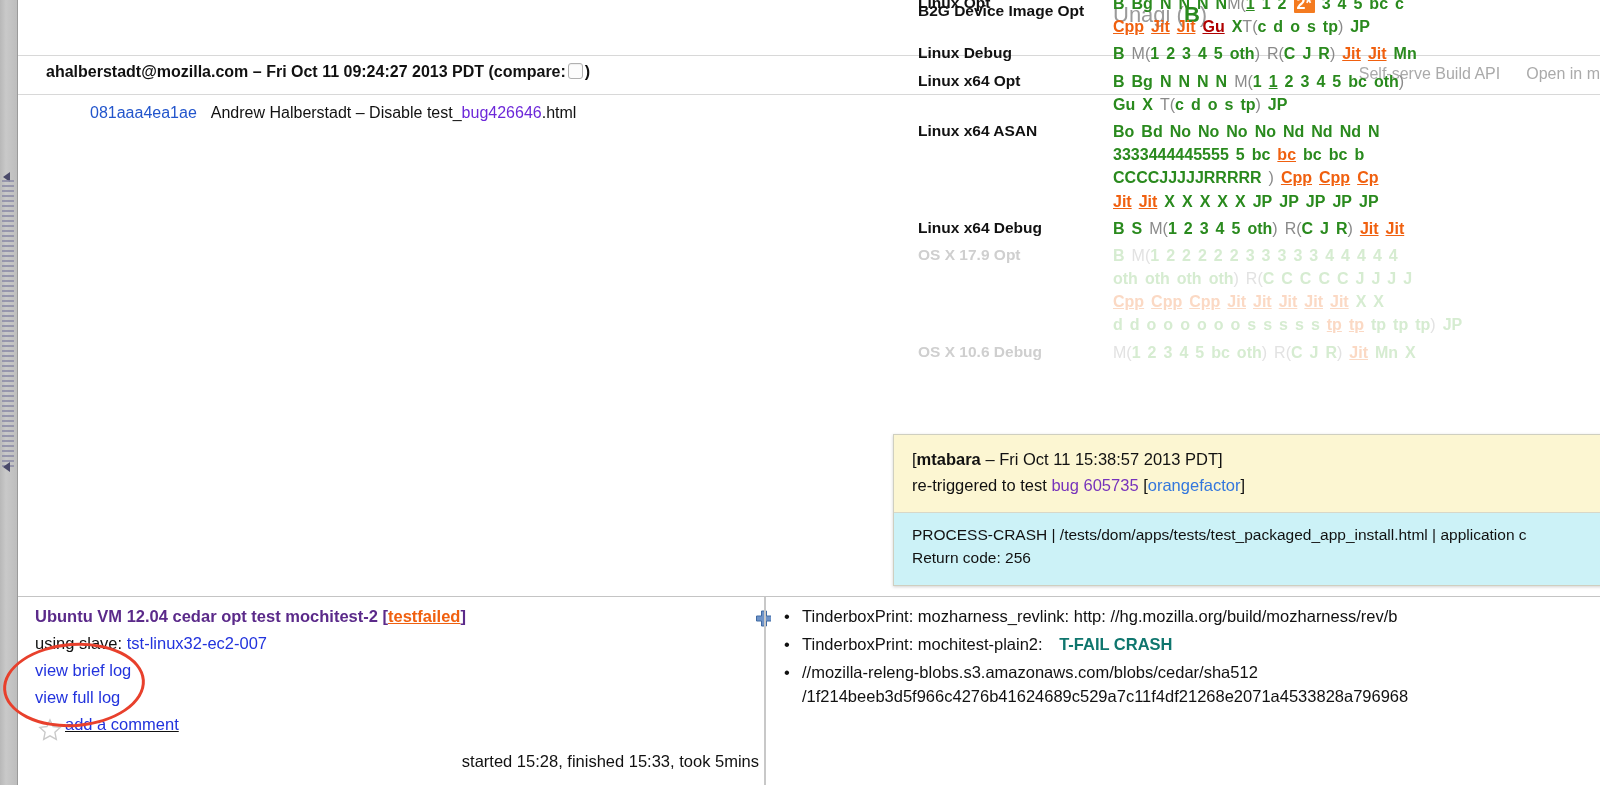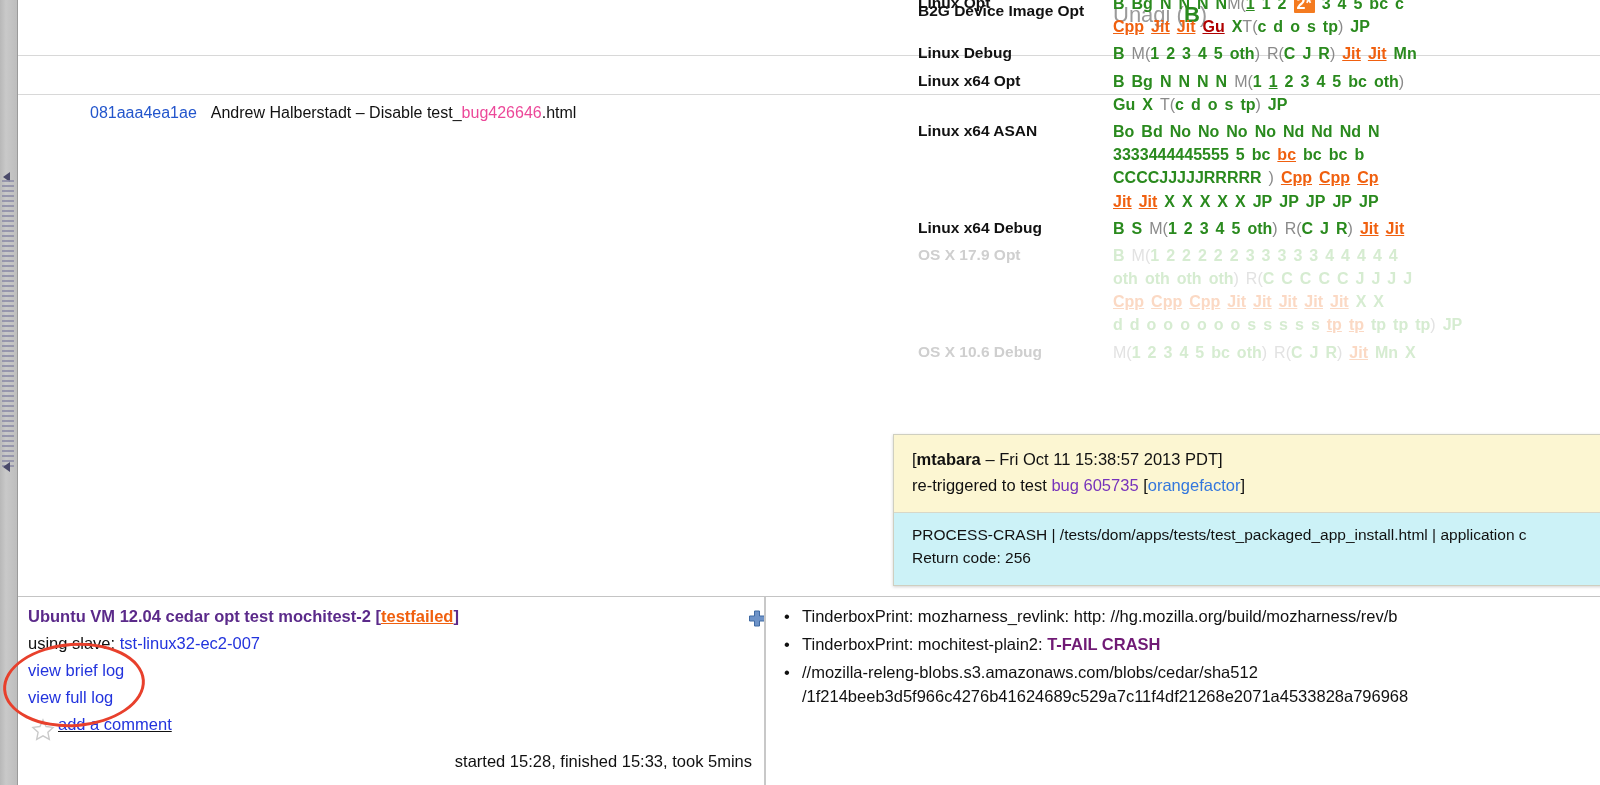--- a/index.html
+++ b/index.html
@@ -94,21 +94,21 @@
   .tt-note{background:#fcf6d2;padding:12px 18px 14px 18px;}
   .tt-line{font-size:16.5px;line-height:1.55;color:#111;white-space:nowrap;}
   .tt-line b{font-weight:bold;}
   .tt-bug{color:#7733bb;}
   .tt-of{color:#3377dd;}
   .tt-crash{background:#ccf2f7;padding:11px 18px 16px 18px;border-top:1px solid #d8d8c8;}
   .tt-crash div{font-size:15.5px;line-height:1.45;color:#111;white-space:nowrap;}
 
   
   .bottom{position:absolute;left:18px;top:596px;right:0;height:189px;background:#fff;border-top:1px solid #c4c4c4;}
-  .bl{position:absolute;left:0;top:0;width:746px;height:189px;overflow:hidden;}
+  .bl{position:absolute;left:7px;top:0;width:746px;height:189px;overflow:hidden;}
   .bsplit{position:absolute;left:746px;top:0;width:2px;height:189px;background:#c8c8c8;}
   .br{position:absolute;left:748px;top:0;right:0;height:189px;overflow:hidden;}
 
   .build-title{
     position:absolute;left:10px;top:10px;font-size:16.5px;font-weight:bold;color:#5b2a8a;white-space:nowrap;
   }
   .build-title .tf{color:#f0600f;text-decoration:underline;font-weight:bold;}
   .plus-icon{position:absolute;left:728px;top:12px;}
   .bl-line{position:absolute;left:10px;font-size:16.5px;color:#111;white-space:nowrap;}
   .bl-line a{color:#2233dd;text-decoration:none;}
@@ -123,21 +123,21 @@
   .red-circle{
     position:absolute;left:3px;top:643px;width:136px;height:78px;
     border:3px solid #e8402c;border-radius:50%;
     transform:rotate(-4deg);z-index:60;pointer-events:none;
   }
 
   
   .loglist{position:absolute;left:14px;top:8px;right:0;}
   .logitem{position:relative;padding-left:22px;margin-bottom:4px;font-size:16.5px;line-height:1.45;color:#111;white-space:nowrap;}
   .logitem .bullet{position:absolute;left:4px;top:0px;}
-  .logitem .fail{color:#701a75;font-weight:bold;}
+  .logitem .fail{color:#0f766e;font-weight:bold;margin-left:12px;}
   .logsub{padding-left:22px;font-size:16.5px;line-height:1.45;color:#111;white-space:nowrap;}
 </style>
 </head>
 <body>
 
 <div id="root">
 
   <div class="splitter">
     <div class="splitter-arrow sp-arrow-top"></div>
     <div class="splitter-grip"></div>
@@ -146,25 +146,33 @@
 
   <div class="page">
 
     <div class="hdr-row">
       <div class="hdr-name">B2G Device Image Opt</div>
       <div class="hdr-val"><span>Unagi (</span><span class="g" style="color:#2a8a1e;font-weight:bold">B</span><span>)</span></div>
     </div>
 
     <div class="hr" style="top:55px"></div>
 
+    <div class="push-header">
+      <div class="push-author"><span>ahalberstadt@mozilla.com</span><span> – </span><span>Fri Oct 11 09:24:27 2013 PDT</span>
+        <span class="lbl-compare">(compare:</span><span class="compare-box"></span><span>)</span>
+      </div>
+      <div class="push-tools">
+        <span>Self-serve Build API</span><span>Open in m</span>
+      </div>
+    </div>
 
     <div class="hr" style="top:94px"></div>
 
     <div class="changeset">
-      <span class="cs-rev" style="margin-left:72px">081aaa4ea1ae</span><span class="cs-desc"><span>Andrew Halberstadt</span><span> – </span><span>Disable test_</span><span style="color:#ec4899">bug426646</span><span>.html</span></span>
+      <span class="cs-rev" style="margin-left:72px">081aaa4ea1ae</span><span class="cs-desc"><span>Andrew Halberstadt</span><span> – </span><span>Disable test_</span><span style="color:#6d28d9">bug426646</span><span>.html</span></span>
     </div>
 
     <div class="builds" id="builds-container">
         <div class="brow">
           <div class="bname">Linux Opt</div>
           <div class="bresults">
             <div><span class="g">B</span><span class="sp"></span><span class="g">Bg</span><span class="sp"></span><span class="g">N</span><span class="sp"></span><span class="g">N</span><span class="sp"></span><span class="g">N</span><span class="sp"></span><span class="g">N</span><span class="gray">M</span><span class="gray">(</span><span class="g und">1</span><span class="sp"></span><span class="g">1</span><span class="sp"></span><span class="g">2</span><span class="sp"></span><span class="sel">2*</span><span class="sp"></span><span class="g">3</span><span class="sp"></span><span class="g">4</span><span class="sp"></span><span class="g">5</span><span class="sp"></span><span class="g">bc</span><span class="sp"></span><span class="g">c</span></div>
             <div><span class="o">Cpp</span><span class="sp"></span><span class="o">Jit</span><span class="sp"></span><span class="o">Jit</span><span class="sp"></span><span class="gu">Gu</span><span class="sp"></span><span class="g">X</span><span class="gray">T</span><span class="gray">(</span><span class="g">c</span><span class="sp"></span><span class="g">d</span><span class="sp"></span><span class="g">o</span><span class="sp"></span><span class="g">s</span><span class="sp"></span><span class="g">tp</span><span class="gray">)</span><span class="sp"></span><span class="g">JP</span></div>
           </div>
         </div>

